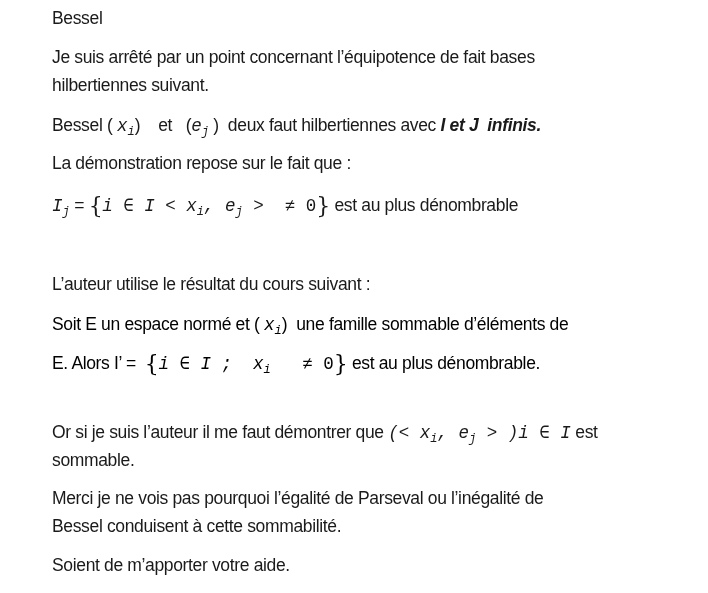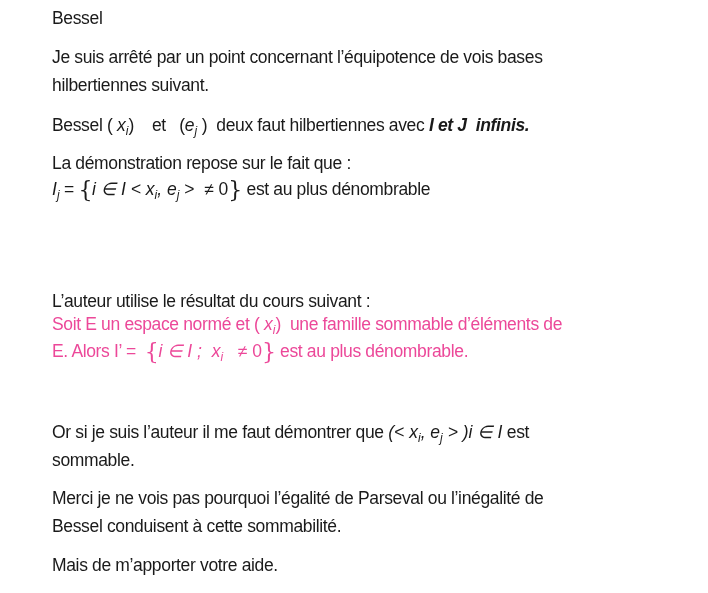--- a/index.html
+++ b/index.html
@@ -22,23 +22,23 @@
       width: 640px;
     }
     .line {
       position: absolute;
       left: 0;
       font-size: 17.5px;
       letter-spacing: -0.35px;
       white-space: nowrap;
       line-height: 22px;
     }
-    .blue { color: #ec4899; }
+    .blue { color: #000000; }
     .math {
-      font-family: Liberation Sans, sans-serif;
+      font-family: Liberation Mono, monospace;
       font-style: italic;
       letter-spacing: 0;
     }
     .math .up { font-style: normal; }
     .math sub {
       font-size: 12px;
       vertical-align: -4px;
       line-height: 0;
     }
     .brace {
@@ -49,45 +49,45 @@
     }
     b { font-weight: bold; font-style: italic; }
   </style>
 </head>
 <body>
 
 <div class="doc">
 
   <div class="line" style="top:7px">Bessel</div>
 
-  <div class="line" style="top:46px">Je suis arrêté par un point concernant l’équipotence de vois bases</div>
+  <div class="line" style="top:46px">Je suis arrêté par un point concernant l’équipotence de fait bases</div>
   <div class="line" style="top:74px">hilbertiennes suivant.</div>
 
   <div class="line" style="top:114px">
     <span>Bessel </span><span>( </span><span class="math"><span>x</span><sub>i</sub></span><span>)</span><span style="white-space:pre">    et   </span><span>(</span><span class="math"><span>e</span><sub>j</sub></span><span style="white-space:pre"> )</span><span style="white-space:pre">  deux faut hilbertiennes avec </span><b style="white-space:pre">I et J  infinis.</b>
   </div>
 
   <div class="line" style="top:152px">La démonstration repose sur le fait que :</div>
 
-  <div class="line" style="top:178px">
+  <div class="line" style="top:194px">
     <span class="math"><span>I</span><sub>j</sub></span><span style="white-space:pre"> = </span><span class="brace">{</span><span class="math" style="white-space:pre"><span>i ∈ I &lt; x</span><sub>i</sub><span>, e</span><sub>j</sub><span class="up"> &gt;  ≠ 0</span></span><span class="brace">}</span><span style="white-space:pre"> est au plus dénombrable</span>
   </div>
 
-  <div class="line" style="top:290px">L’auteur utilise le résultat du cours suivant :</div>
+  <div class="line" style="top:273px">L’auteur utilise le résultat du cours suivant :</div>
 
   <div class="line blue" style="top:313px">
     <span>Soit E un espace normé et </span><span>( </span><span class="math"><span>x</span><sub>i</sub></span><span>)</span><span style="white-space:pre">  une famille sommable d’éléments de</span>
   </div>
-  <div class="line blue" style="top:340px">
+  <div class="line blue" style="top:352px">
     <span style="white-space:pre">E. Alors I’ =  </span><span class="brace">{</span><span class="math" style="white-space:pre"><span>i ∈ I ;  x</span><sub>i</sub><span class="up">   ≠ 0</span></span><span class="brace">}</span><span style="white-space:pre"> est au plus dénombrable.</span>
   </div>
 
   <div class="line" style="top:421px">
     <span style="white-space:pre">Or si je suis l’auteur il me faut démontrer que </span><span class="math" style="white-space:pre"><span>(&lt; x</span><sub>i</sub><span>, e</span><sub>j</sub><span> &gt; )i ∈ I</span></span><span style="white-space:pre"> est</span>
   </div>
   <div class="line" style="top:449px">sommable.</div>
 
   <div class="line" style="top:487px">Merci je ne vois pas pourquoi l’égalité de Parseval  ou l’inégalité de</div>
   <div class="line" style="top:515px">Bessel conduisent à cette sommabilité.</div>
 
-  <div class="line" style="top:554px">Mais de m’apporter votre aide.</div>
+  <div class="line" style="top:554px">Soient de m’apporter votre aide.</div>
 
 </div>
 
 </body></html>

